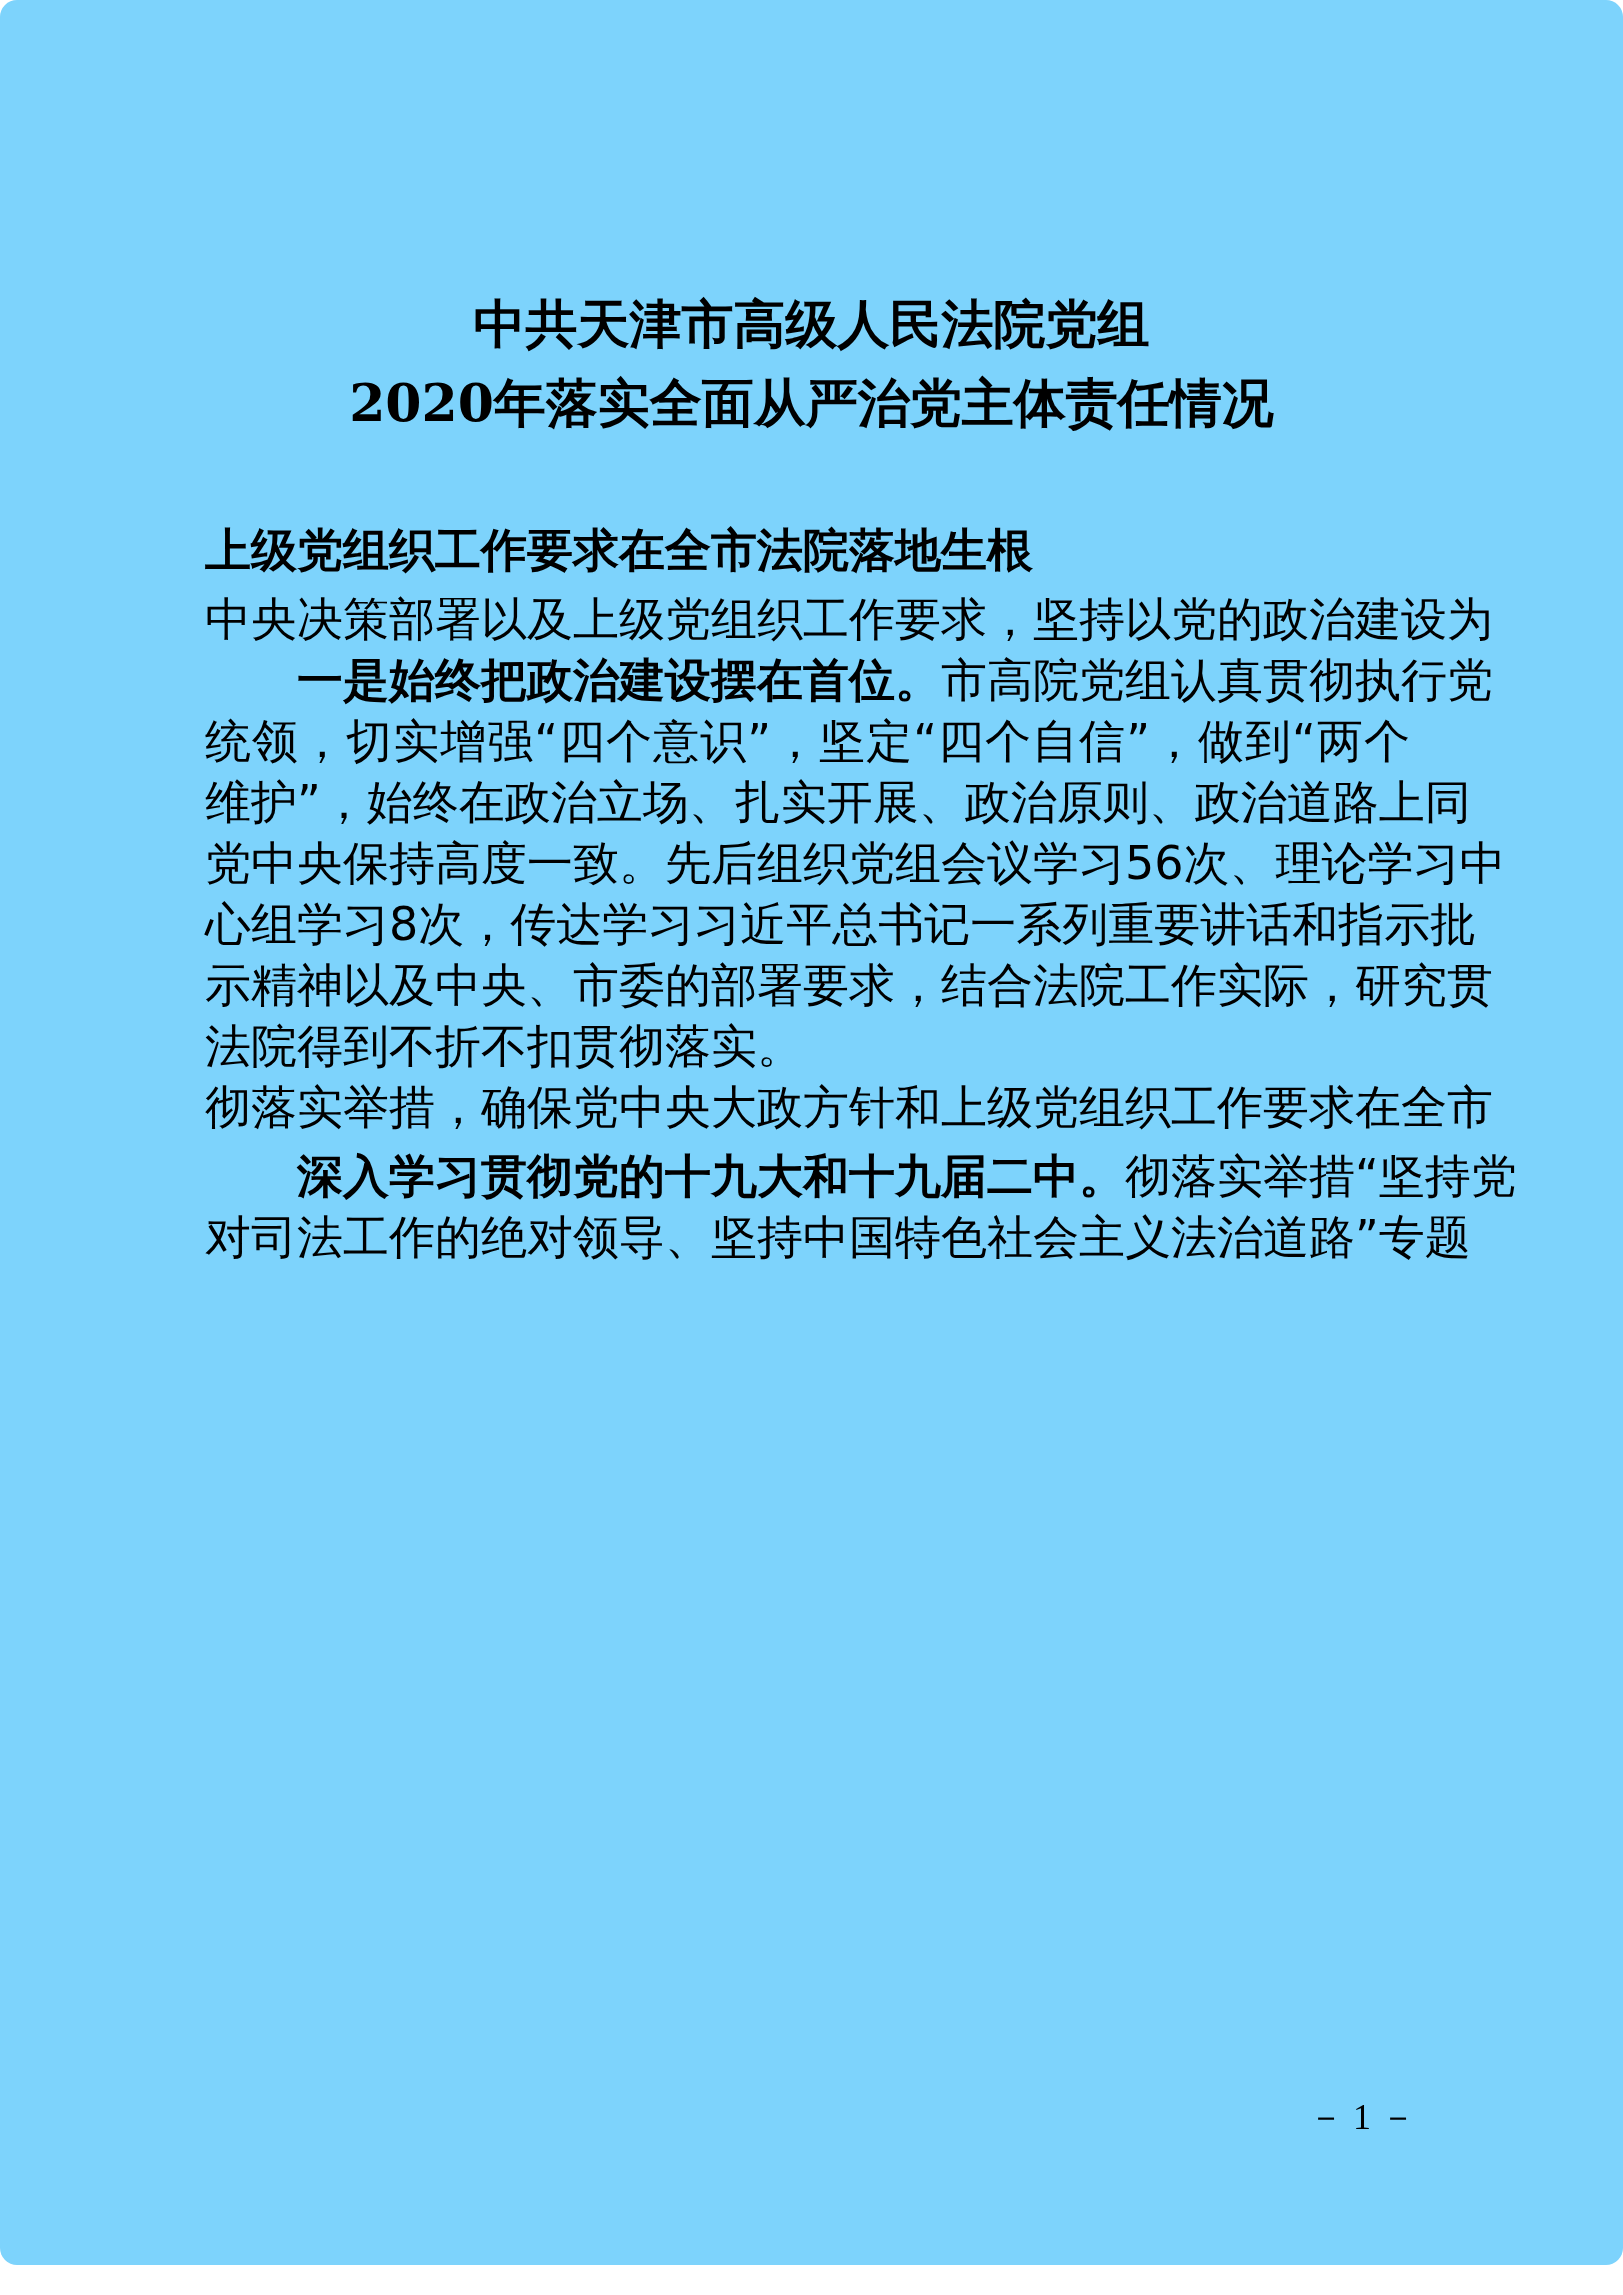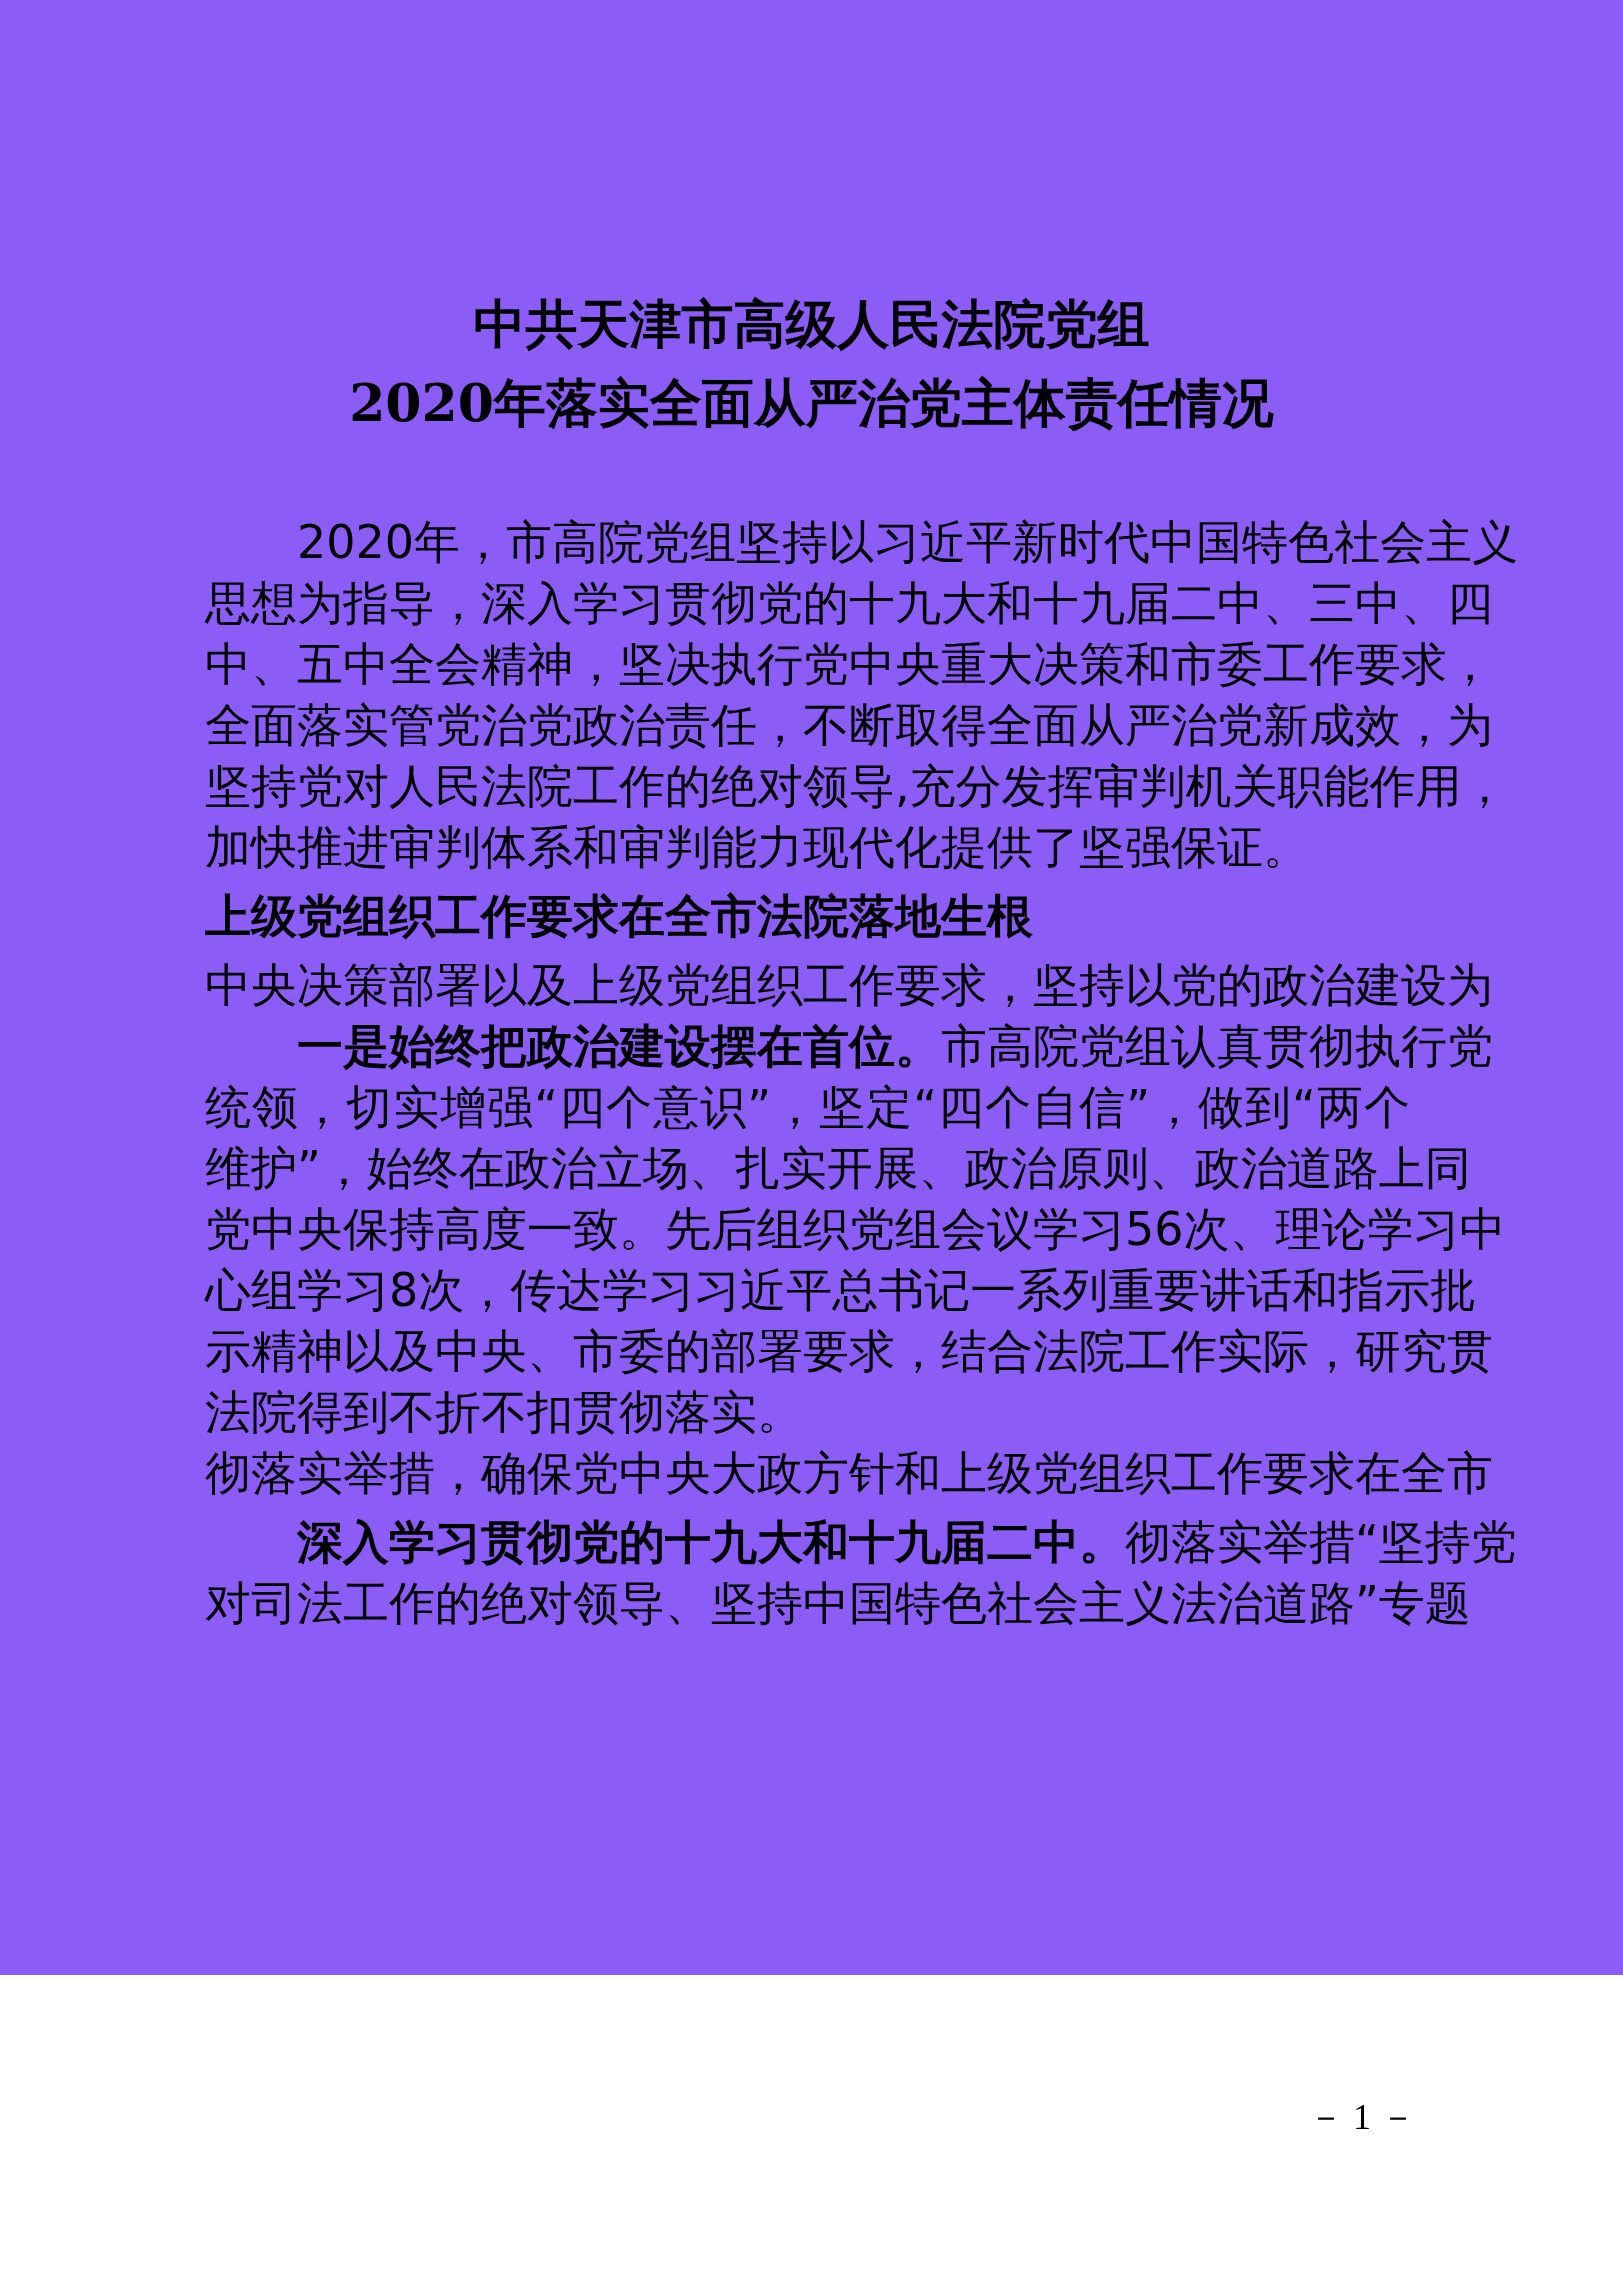--- a/index.html
+++ b/index.html
@@ -1,17 +1,17 @@
 <!DOCTYPE html>
 <html style="font-size:12.7px"><head>
 <meta charset="utf-8">
 <style>
   html, body { margin: 0; padding: 0; background: #ffffff; }
   body { width: 1623px; height: 2295px; position: relative; overflow: hidden; color: #000; }
-  .page { position: absolute; left: 0; top: 0; width: 1623px; height: 1975px; background: #8b5cf6; }
+  .page { position: absolute; left: 0; top: 0; width: 1623px; height: 2265px; background: #7dd3fc; border-radius: 17px; }
   .title {
     position: absolute; left: 0; width: 1623px; top: 284px;
     text-align: center;
     font-family: "DejaVu Serif", "Liberation Serif", serif;
     font-weight: bold; font-size: 52px; line-height: 79px;
     letter-spacing: 0px;
   }
   .title div { white-space: nowrap; }
   .body {
     position: absolute; left: 205px; top: 512px; width: 1205px;
@@ -35,28 +35,20 @@
 
 <div class="page">
 
   <div class="title">
     <div>中共天津市高级人民法院党组</div>
     <div>2020年落实全面从严治党主体责任情况</div>
   </div>
 
   <div class="body">
 
-    <div>
-      <div class="line indent">2020年，市高院党组坚持以习近平新时代中国特色社会主义</div>
-      <div class="line">思想为指导，深入学习贯彻党的十九大和十九届二中、三中、四</div>
-      <div class="line">中、五中全会精神，坚决执行党中央重大决策和市委工作要求，</div>
-      <div class="line">全面落实管党治党政治责任，不断取得全面从严治党新成效，为</div>
-      <div class="line">坚持党对人民法院工作的绝对领导,充分发挥审判机关职能作用，</div>
-      <div class="line last">加快推进审判体系和审判能力现代化提供了坚强保证。</div>
-    </div>
 
     <div class="gap"></div>
 
     <div class="heading">
       <div class="line last">上级党组织工作要求在全市法院落地生根</div>
     </div>
 
     <div class="gap"></div>
 
     <div>

